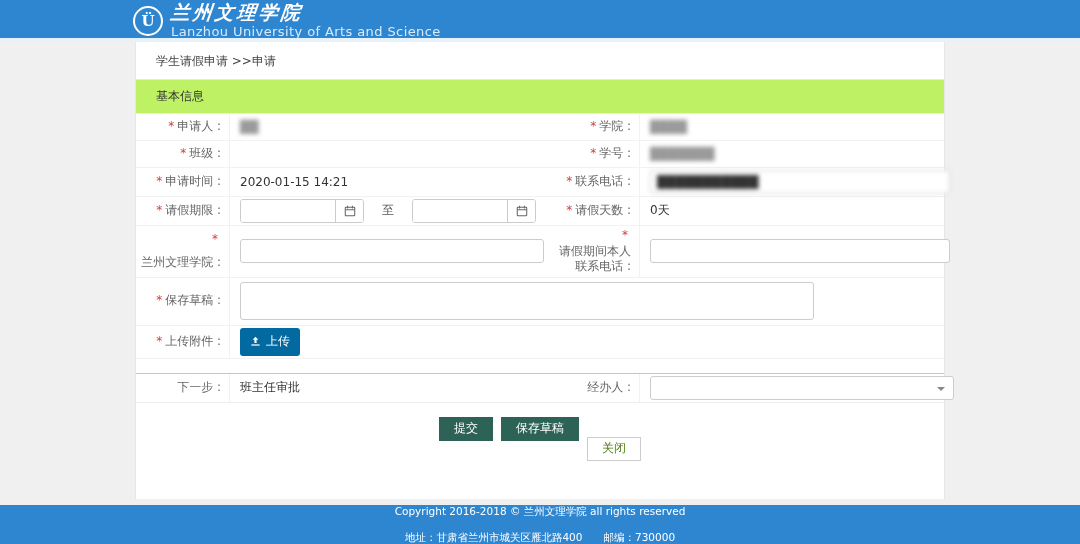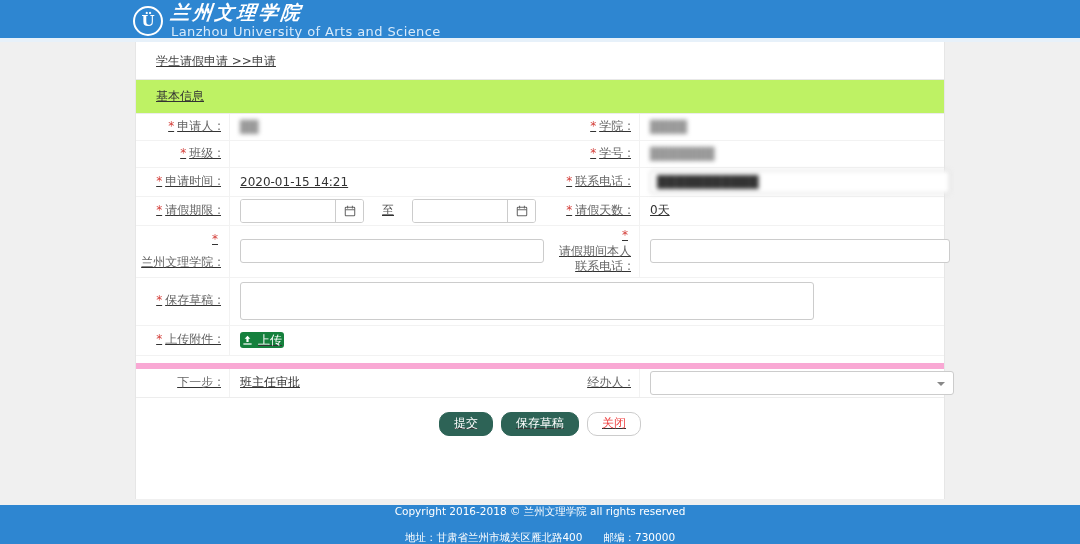--- a/index.html
+++ b/index.html
@@ -23,21 +23,21 @@
   .brand-cn {
     font-family:"DejaVu Serif","Liberation Serif",serif; font-style:italic; font-weight:bold;
     font-size:19px; letter-spacing:3px; transform:skewX(-6deg);
   }
   .brand-en { font-size:13px; color:#d8eafa; margin-top:3px; letter-spacing:.4px; }
 
   
   .content { flex:1 1 auto; display:flex; justify-content:center; overflow:hidden; }
   .panel {
     width:810px; background:#fff; border:1px solid #e6e6e6; border-top:none;
-    height:464px; margin-top:0;text-decoration:underline;
+    height:464px; margin-top:0;
   }
   .breadcrumb { padding:11px 20px 9px; color:#444; border-bottom:1px solid #e8e8e8; }
   .section-bar { padding:8px 20px; background:#bef264; border-bottom:1px solid #ececec; color:#333; }
 
   
   .ftable { width:100%; }
   .frow { display:grid; grid-template-columns:94px 318px 92px 1fr; border-bottom:1px solid #f2f2f2; min-height:27px; }
   .fcell { display:flex; align-items:center; }
   .flabel { justify-content:flex-end; text-align:right; padding:2px 8px 2px 2px;
             color:#666; border-right:1px solid #f2f2f2; line-height:1.3; flex-wrap:wrap; }
@@ -61,38 +61,38 @@
 
   textarea {
     width:574px; height:38px; border:1px solid #ccc; border-radius:3px; resize:none;
     font-family:"DejaVu Sans","Liberation Sans",sans-serif; font-size:12px; padding:3px 6px; outline:none;
   }
   .trow { min-height:48px; }
   .trow .flabel, .trow .fvalue { align-items:center; }
   .span3 { grid-column:2 / 5; }
 
   .btn-upload {
-    display:inline-flex; align-items:center; gap:5px; background:#15803d; color:#fff;
-    border:none; border-radius:3px; height:16px; padding:0 2px; font-size:12px; cursor:pointer;
+    display:inline-flex; align-items:center; gap:5px; background:#0369a1; color:#fff;
+    border:none; border-radius:3px; height:28px; padding:0 10px; font-size:12px; cursor:pointer;
     font-family:"DejaVu Sans","Liberation Sans",sans-serif;
   }
 
-  .next-table { margin-top:7px; border-top:6px solid #f9a8d4; }
+  .next-table { margin-top:14px; border-top:1px solid #f9a8d4; }
   .next-table .frow { border-bottom:1px solid #ededed; min-height:27px; }
 
   .select-box { width:304px; position:relative; display:flex; align-items:center; cursor:pointer; }
   .caret { position:absolute; right:8px; top:10px; width:0; height:0;
            border-left:4px solid transparent; border-right:4px solid transparent; border-top:4px solid #888; }
 
   
   .actions { display:flex; justify-content:center; gap:8px; margin-top:14px; }
-  .btn { height:24px; padding:0 14px; border-radius:10px; font-size:12px; cursor:pointer;
+  .btn { height:24px; padding:0 14px; border-radius:0; font-size:12px; cursor:pointer;
          font-family:"DejaVu Sans","Liberation Sans",sans-serif;text-align:right; }
   .btn-primary { background:#2d6356; color:#fff; border:1px solid #2d6356; }
-  .btn-default { background:#fff; color:#ef4444; border:1px solid #ccc; }
+  .btn-default { background:#fff; color:#4d7c0f; border:1px solid #ccc;margin-top:20px; }
 
   
   .footer { flex:0 0 32px; background:#2e86d1; color:#fff; text-align:center;
             display:flex; flex-direction:column; justify-content:center; gap:14px;
             font-size:10.5px; line-height:1.2; margin-top:6px; }
 
   svg { display:block; }
 </style>
 </head>
 <body>

